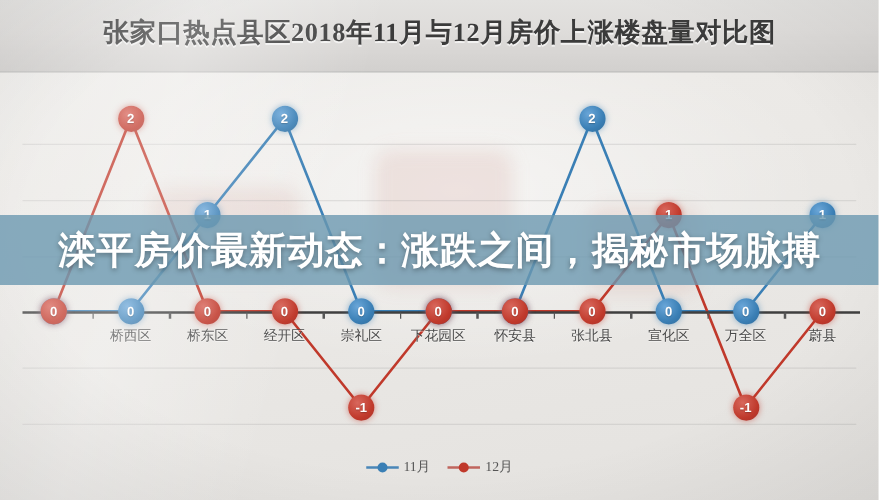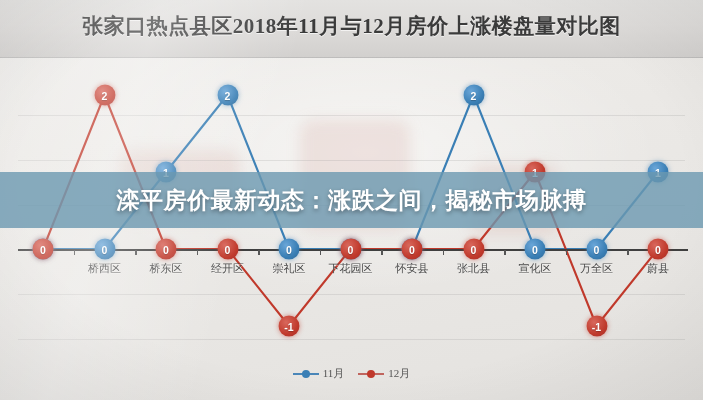--- a/index.html
+++ b/index.html
@@ -59,21 +59,21 @@
   .leg-line::after{content:"";position:absolute;left:9px;top:-3px;width:8px;height:8px;border-radius:50%;}
   .leg-blue{background:#4a86b8;} .leg-blue::after{background:#3a7fb5;}
   .leg-red{background:#c0655e;} .leg-red::after{background:#c0392b;}
   .leg-text{font-family:"Liberation Serif","DejaVu Serif",serif;font-size:11px;color:#555;}
 
   
   .banner{position:absolute;left:0;top:172px;width:703px;height:56px;
     background:rgba(108,152,176,0.80);
     display:flex;align-items:center;justify-content:center;}
   .banner-text{font-family:"Liberation Sans","DejaVu Sans",sans-serif;
-    font-size:23px;font-weight:700;color:#ffffff;letter-spacing:0.5px;
+    font-size:30px;font-weight:700;color:#ffffff;letter-spacing:0.5px;
     text-shadow:0 2px 4px rgba(0,0,0,0.35);white-space:nowrap;}
 </style>
 </head>
 <body>
 
 <div id="root">
 
   <div class="board"></div>
   <div class="wall-blotch" style="left:120px;top:150px;width:120px;height:70px;"></div>
   <div class="wall-blotch" style="left:300px;top:120px;width:110px;height:110px;"></div>

